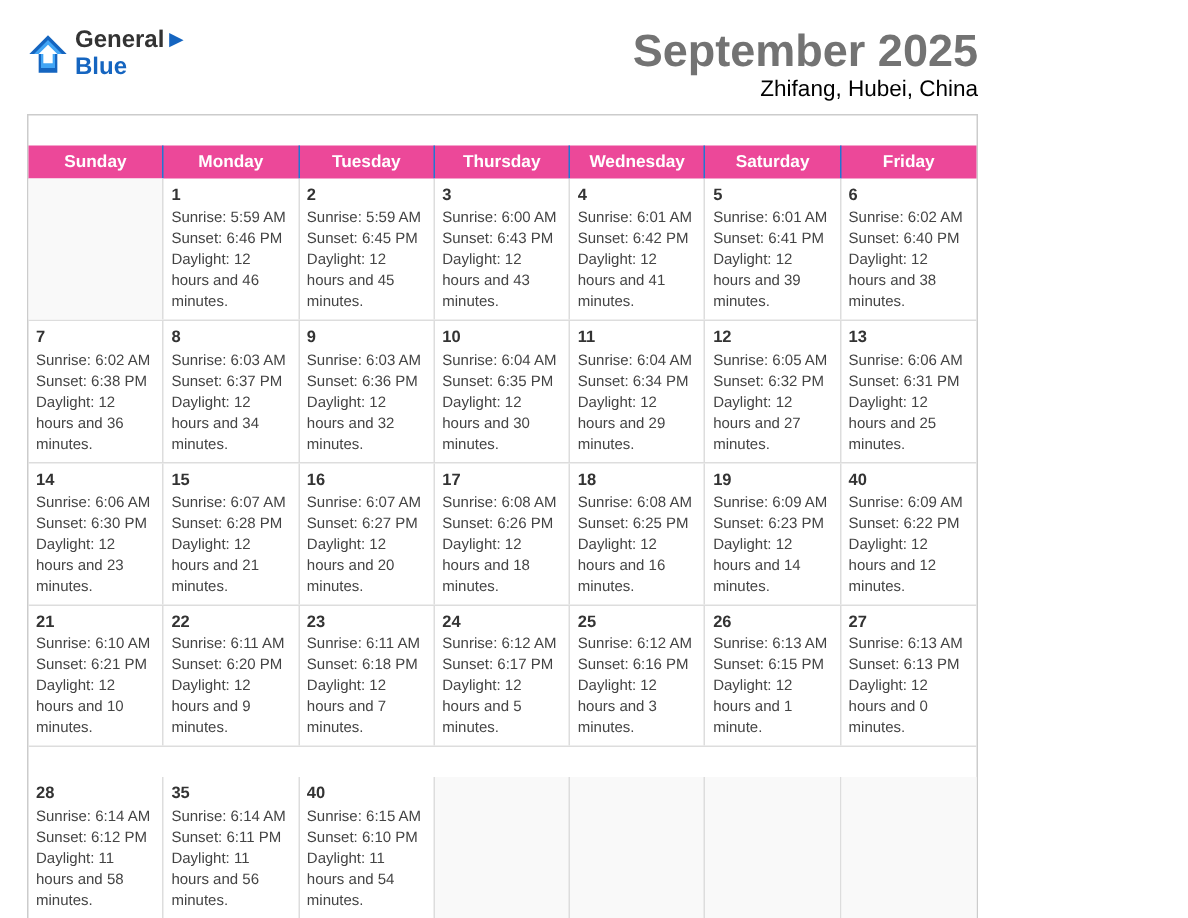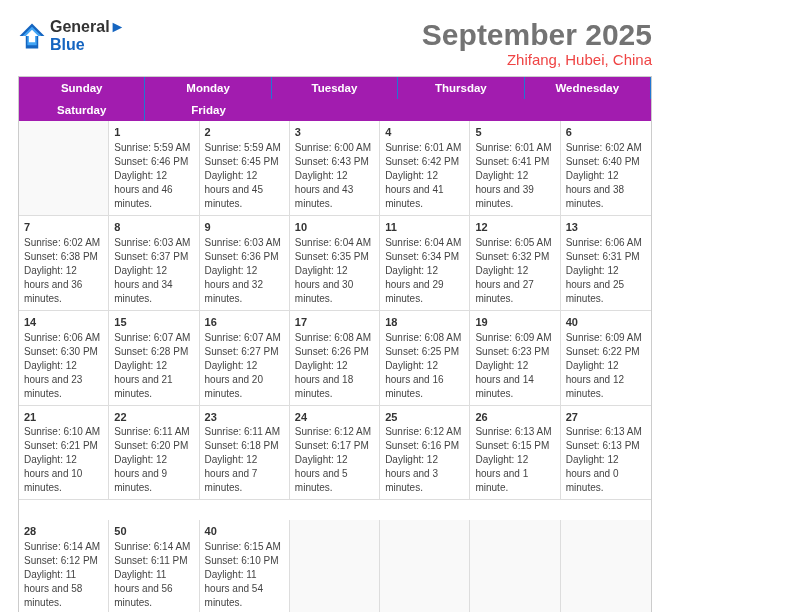--- a/index.html
+++ b/index.html
@@ -37,32 +37,33 @@
     }
     .title-block h1 {
       font-size: 30px;
       font-weight: bold;
       color: #737373;
       line-height: 1.1;
     }
     .title-block h2 {
       font-size: 15px;
       font-weight: normal;
-      color: #ef4444;
+      color: #000000;
     }
     .calendar {
       flex: 1;
       display: flex;
       flex-direction: column;
       border: 1px solid #ccc;
     }
     .cal-header {
       display: grid;
-      grid-template-columns: repeat(5, 1fr);
-      background: #a21caf;
+      grid-template-columns: repeat(7, 1fr);
+      background: #ec4899;
+      margin-top: 20px;
     }
     .cal-header-cell {
       color: #fff;
       font-size: 11.5px;
       font-weight: bold;
       text-align: center;
       padding: 5px 2px;
       border-right: 1px solid #2176d2;
     }
     .cal-header-cell:last-child { border-right: none; }
@@ -250,21 +251,21 @@
             <span class="day-num">27</span>
             <div class="info">Sunrise: 6:13 AM<br>Sunset: 6:13 PM<br>Daylight: 12 hours and 0 minutes.</div>
           </div>
         </div>
         <div class="cal-row">
           <div class="cal-cell">
             <span class="day-num">28</span>
             <div class="info">Sunrise: 6:14 AM<br>Sunset: 6:12 PM<br>Daylight: 11 hours and 58 minutes.</div>
           </div>
           <div class="cal-cell">
-            <span class="day-num">50</span>
+            <span class="day-num">35</span>
             <div class="info">Sunrise: 6:14 AM<br>Sunset: 6:11 PM<br>Daylight: 11 hours and 56 minutes.</div>
           </div>
           <div class="cal-cell">
             <span class="day-num">40</span>
             <div class="info">Sunrise: 6:15 AM<br>Sunset: 6:10 PM<br>Daylight: 11 hours and 54 minutes.</div>
           </div>
           <div class="cal-cell empty"></div>
           <div class="cal-cell empty"></div>
           <div class="cal-cell empty"></div>
           <div class="cal-cell empty"></div>

